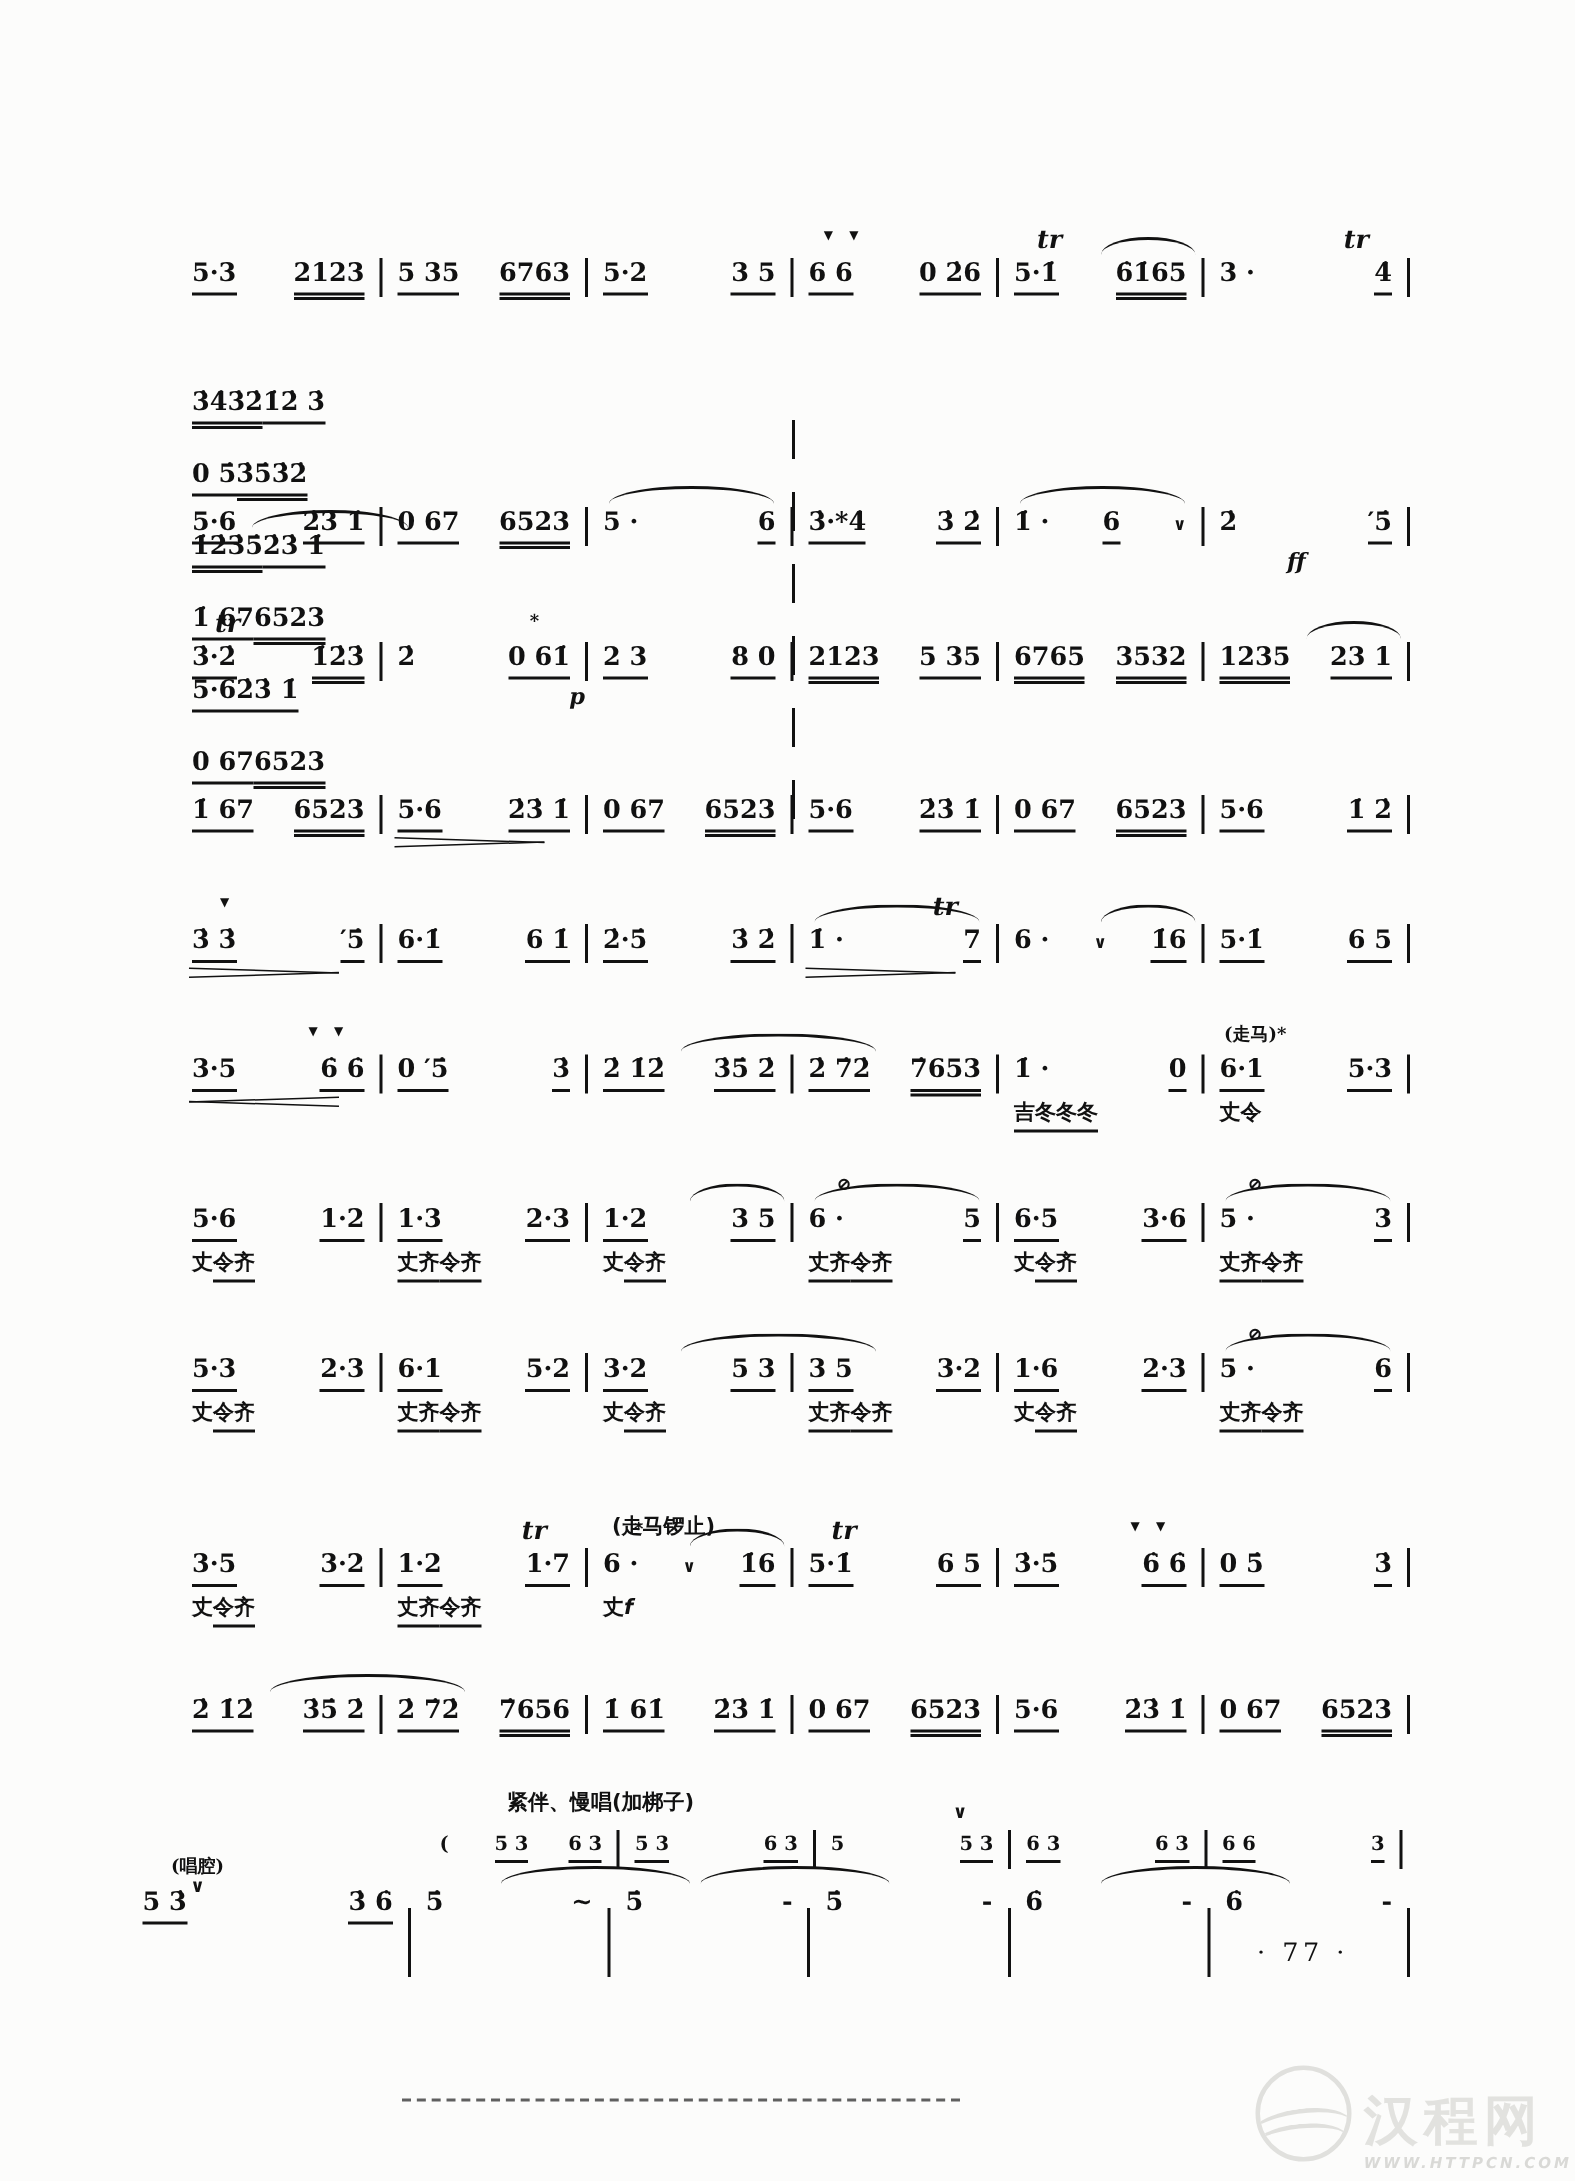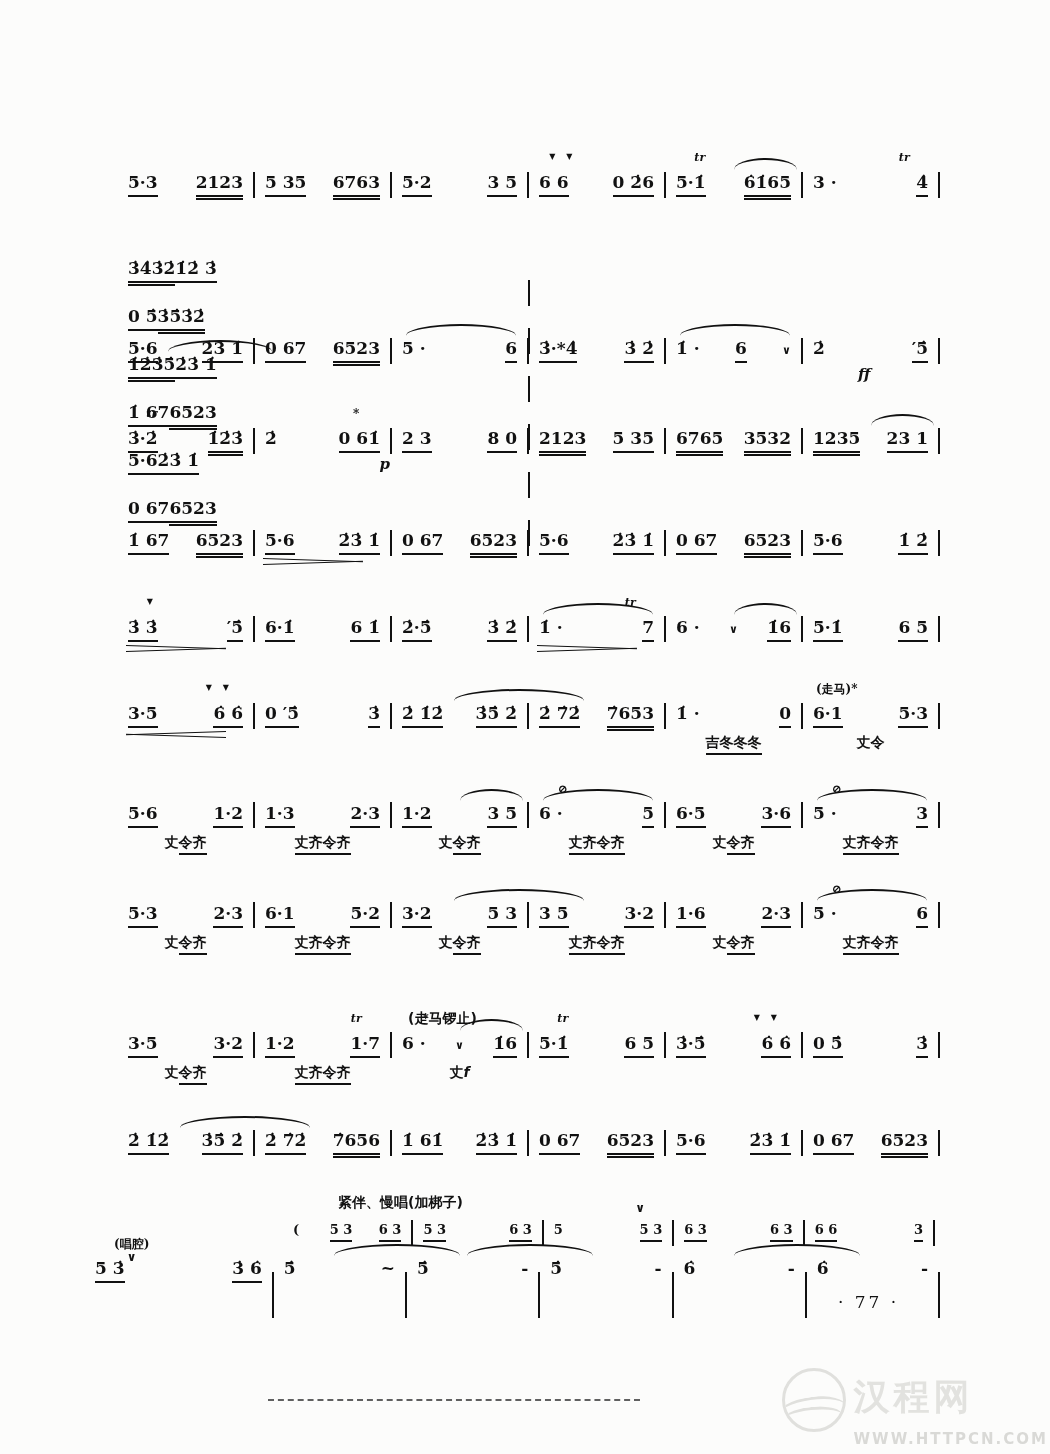--- a/index.html
+++ b/index.html
@@ -14,26 +14,26 @@
   .bar{flex:none;width:2px;height:26px;background:#111;align-self:center;margin-top:-2px;}
   .tallbar .bar{height:46px;margin-top:14px;}
   .tk{display:inline-block;white-space:pre;padding-bottom:2px;}
   .u1{border-bottom:2px solid #111;}
   .u2{border-bottom:5px double #111;}
   .mark{font-size:11px;vertical-align:7px;}
   .dyn{font-style:italic;}
   .above{position:absolute;left:0;right:0;top:-20px;display:flex;height:18px;
          font-size:12px;font-weight:bold;white-space:pre-line;line-height:1.05;}
   .above span{flex:1;text-align:center;}
-  .above .trm{font-style:italic;font-size:11px;}
+  .above .trm{font-style:italic;font-size:17px;}
   .above .acc{font-size:8px;letter-spacing:4px;}
   .below{position:absolute;left:0;right:0;top:27px;display:flex;
          font-style:italic;font-size:15px;}
   .below span{flex:1;text-align:right;}
-  .lyrics{position:absolute;left:0;right:0;top:31px;display:flex;justify-content:center;
+  .lyrics{position:absolute;left:0;right:0;top:31px;display:flex;justify-content:flex-start;
           padding:0 10px;font-size:14px;font-weight:bold;
           font-family:"DejaVu Sans","Liberation Sans",sans-serif;}
   .lyrics .tk{padding-bottom:1px;}
   .arc{position:absolute;top:-14px;height:12px;border-top:2px solid #111;
        border-radius:100% 100% 0 0/170% 170% 0 0;}
   .arc.right{left:50%;right:3%;}
   .arc.full{left:10%;right:8%;}
   .arc.wide{left:46%;right:-42%;z-index:3;}
   .hp{position:absolute;top:26px;left:8px;width:100px;height:11px;}
   .hp i{position:absolute;left:0;width:100%;border-top:1.5px solid #111;display:block;}
@@ -52,22 +52,22 @@
              color:#dededb;user-select:none;}
   .wm-logo{width:58px;height:58px;border:3px solid #e0e0dd;border-radius:50%;
            position:relative;margin-right:8px;flex:none;overflow:hidden;}
   .wm-logo::before{content:"";position:absolute;left:-8px;top:26px;width:70px;height:26px;
            border-top:3px solid #e0e0dd;border-radius:50%;transform:rotate(-8deg);}
   .wm-logo::after{content:"";position:absolute;left:-4px;top:36px;width:62px;height:20px;
            border-top:3px solid #e0e0dd;border-radius:50%;transform:rotate(-6deg);}
   .wm-text{text-align:left;}
   .wm-name{font-size:36px;font-weight:bold;letter-spacing:4px;line-height:1;
            font-family:"DejaVu Sans","Liberation Sans",sans-serif;color:#e2e2df;margin-top:28px;}
-  .wm-url{font-size:15px;letter-spacing:2px;margin-top:15px;color:#d9d9d6;
-          font-family:"DejaVu Sans","Liberation Sans",sans-serif;font-weight:bold;}
+  .wm-url{font-size:10px;letter-spacing:2px;margin-top:4px;color:#d9d9d6;
+          font-family:"DejaVu Sans","Liberation Sans",sans-serif;font-weight:bold;font-style:italic;}
 </style>
 </head>
 <body>
 
 <div class="page">
   <div>
       <div class="score-line" style="top: 172px; left: 118px; width: 822px;">
         <div class="measure">
           <span class="tk u1">5·3</span>
           <span class="tk u2">2123</span>

